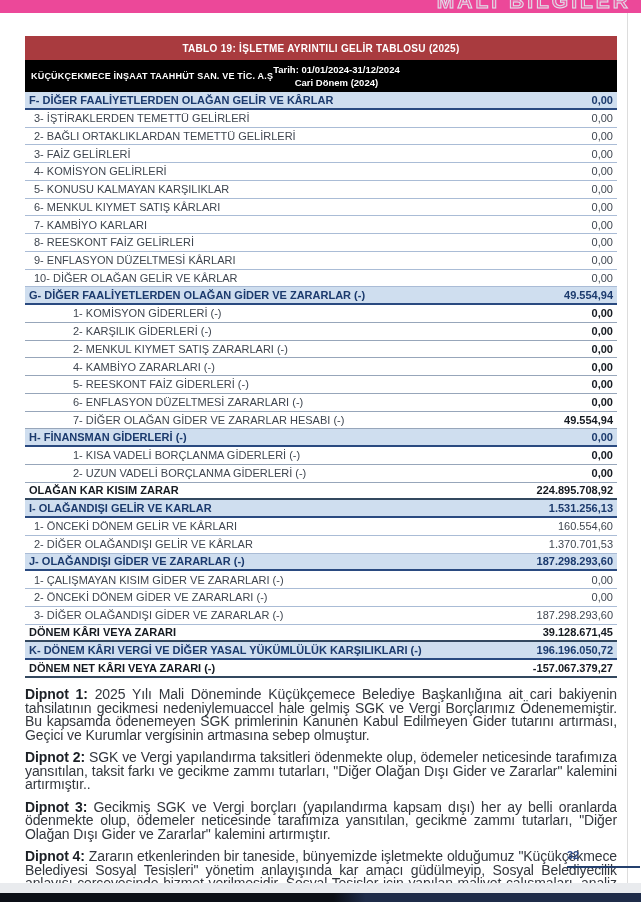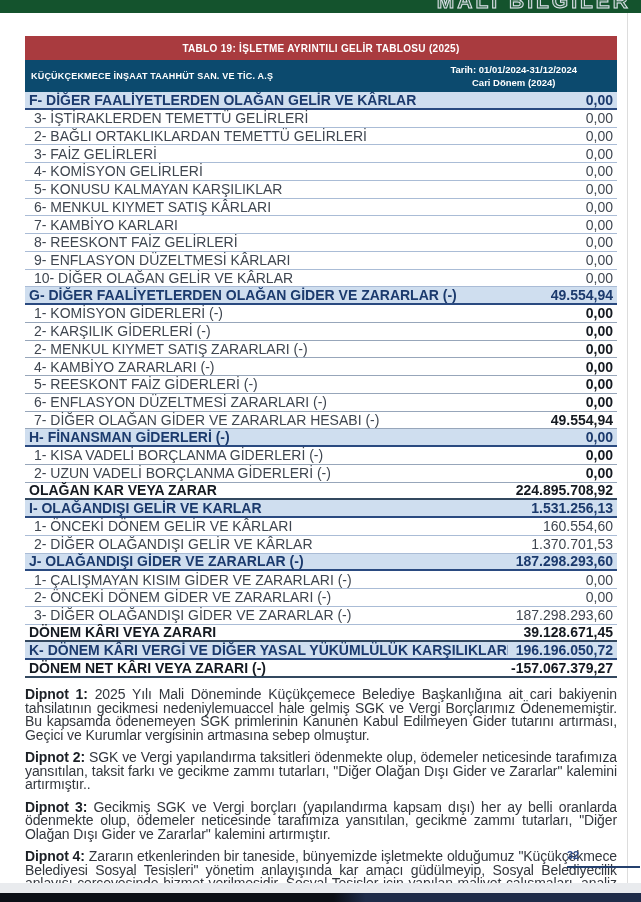--- a/index.html
+++ b/index.html
@@ -2,47 +2,47 @@
 <html><head>
 <meta charset="utf-8">
 <style>
   * { margin:0; padding:0; box-sizing:border-box; }
   html,body { width:641px; height:902px; background:#ffffff; overflow:hidden; }
   body { font-family:"Liberation Sans", sans-serif; }
   .screen { position:relative; width:641px; height:902px; background:#ffffff; }
 
   
   .top-bar { position:absolute; left:0; top:0; width:641px; height:13px;
-             background:#14532d; overflow:hidden; }
+             background:#ec4899; overflow:hidden; }
   .top-bar-title { position:absolute; right:10px; top:-11px; font-size:21px; font-weight:bold;
              letter-spacing:3px; color:rgba(255,255,255,0.10);
              -webkit-text-stroke:1px #dfe3ec; white-space:nowrap; }
 
   
   .page-edge { position:absolute; left:627px; top:13px; height:870px; width:1px; background:#dddddd; }
 
   
   .table-wrap { position:absolute; left:25px; top:36px; width:592px; }
   .table-title { height:24px; background:#a93b3f; color:#ffffff; font-weight:bold;
                  font-size:10px; letter-spacing:.3px; display:flex; align-items:center;
                  justify-content:center; }
-  .table-infobar { height:32px; background:#0c4a6e; color:#ffffff; display:flex;
-                 align-items:center; justify-content:space-between; padding:0 6px; }
+  .table-infobar { height:32px; background:#000000; color:#ffffff; display:flex;
+                 align-items:center; padding:0 6px; }
   .company { font-size:9px; font-weight:bold; letter-spacing:.2px; }
   .period-block { text-align:center; font-size:9.5px; font-weight:bold; line-height:13px;
                  margin-right:34px; white-space:nowrap; }
 
   .rows { width:592px; }
   .row { height:17.76px; display:flex; align-items:center; justify-content:space-between;
-         font-size:14px; border-bottom:1px solid #aabcd6; padding:0 4px 0 4px;
+         font-size:11px; border-bottom:1px solid #aabcd6; padding:0 4px 0 4px;
          background:#ffffff; }
   .row .lbl { color:#3f4650; white-space:nowrap; overflow:hidden; }
   .row .val { color:#3f4650; white-space:nowrap; padding-left:8px; }
   .row.item .lbl { padding-left:5px; }
-  .row.item-bold .lbl { padding-left:5px; }
+  .row.item-bold .lbl { padding-left:5px;margin-left:39px; }
   .row.item-bold { border-bottom:1px solid #97a6ba; }
   .row.item-bold .val { font-weight:bold; color:#141920; }
   .row.section { background:#cfdeef; border-bottom:2px solid #2a4a80; }
   .row.section .lbl, .row.section .val { color:#1b3a6d; font-weight:bold; }
   .row.total { border-bottom:2px solid #33485f; }
   .row.total .lbl, .row.total .val { color:#141920; font-weight:bold; }
 
   
   .footnotes { position:absolute; left:25px; top:688px; width:592px; font-size:14px;
                letter-spacing:-0.1px; line-height:13.5px; color:#33373e; text-align:justify; }
@@ -165,21 +165,21 @@
         </div>
         <div class="row item-bold">
           <div class="lbl">1- KISA VADELİ BORÇLANMA GİDERLERİ (-)</div>
           <div class="val">0,00</div>
         </div>
         <div class="row item-bold">
           <div class="lbl">2- UZUN VADELİ BORÇLANMA GİDERLERİ (-)</div>
           <div class="val">0,00</div>
         </div>
         <div class="row total">
-          <div class="lbl">OLAĞAN KAR VEYA ZARAR</div>
+          <div class="lbl">OLAĞAN KAR KISIM ZARAR</div>
           <div class="val">224.895.708,92</div>
         </div>
         <div class="row section">
           <div class="lbl">I- OLAĞANDIŞI GELİR VE KARLAR</div>
           <div class="val">1.531.256,13</div>
         </div>
         <div class="row item">
           <div class="lbl">1- ÖNCEKİ DÖNEM GELİR VE KÂRLARI</div>
           <div class="val">160.554,60</div>
         </div>

